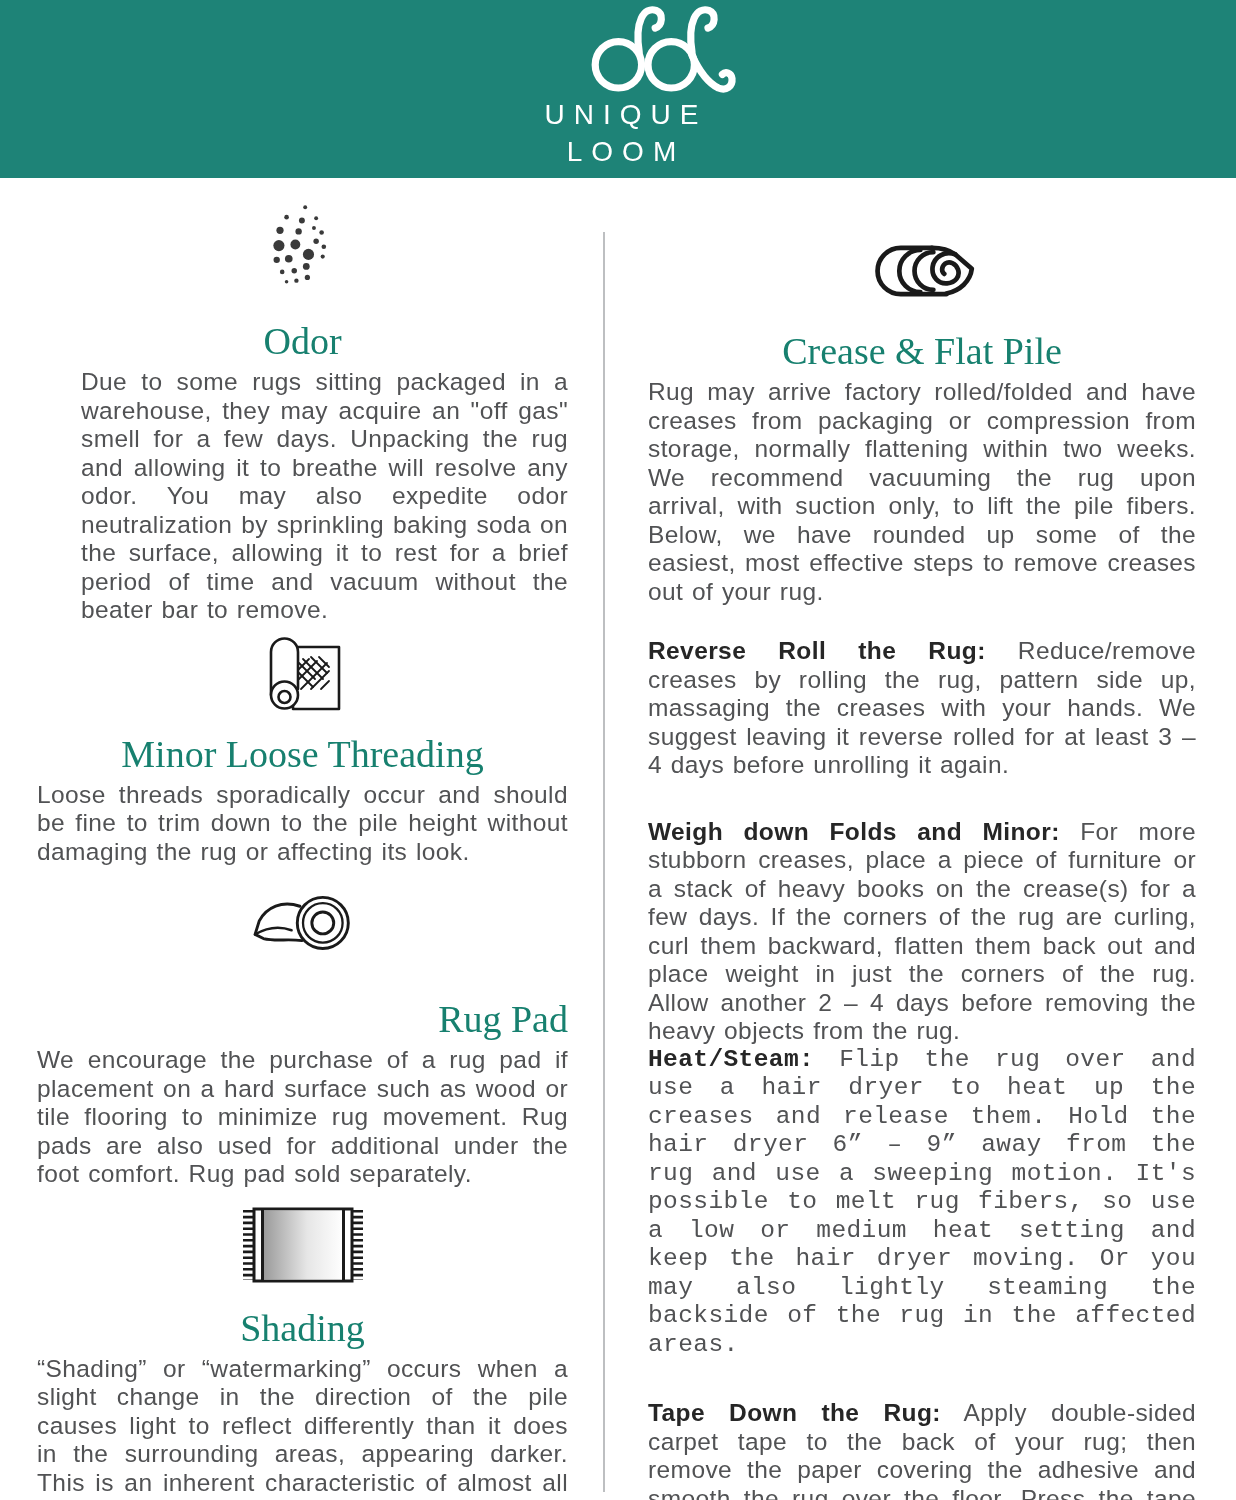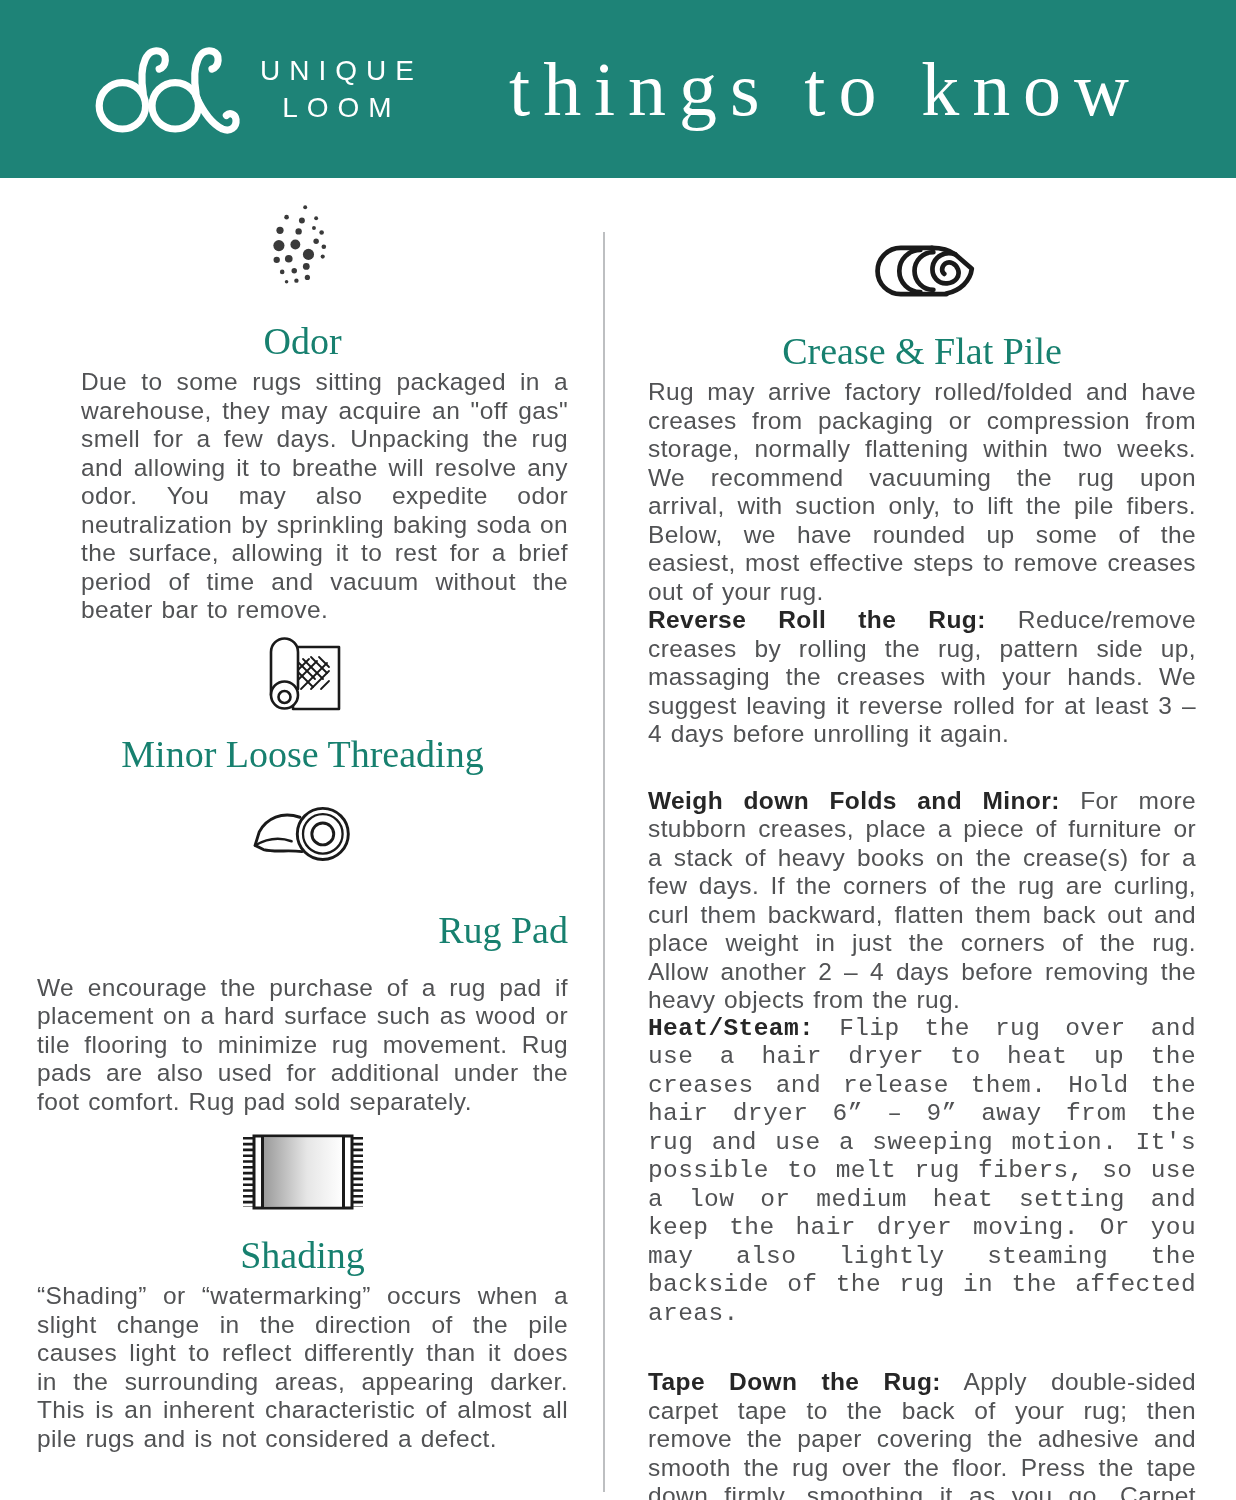--- a/index.html
+++ b/index.html
@@ -1,44 +1,44 @@
 <!DOCTYPE html>
 <html><head>
 <meta charset="utf-8">
 <style>
   html,body{margin:0;padding:0;background:#fff;}
   .page{position:relative;width:1236px;height:1500px;overflow:hidden;background:#fff;
         font-family:"Liberation Sans",sans-serif;}
   
-  .header{height:178px;background:#1e8377;display:flex;align-items:center;}
+  .header{height:178px;background:#1e8377;display:flex;align-items:center;flex-direction:column;}
   .logo-wrap{margin-left:92px;flex:0 0 auto;line-height:0;}
   .brand{color:#fff;margin-left:16px;text-align:center;font-size:28px;line-height:37px;
          letter-spacing:9px;font-weight:400;flex:0 0 auto;}
   .page-title{flex:1;text-align:center;color:#fff;font-family:"Liberation Serif",serif;
          font-size:76px;letter-spacing:0.17em;font-weight:400;padding-right:8px;white-space:nowrap;}
   
   .content{display:flex;align-items:flex-start;}
   .col-left{width:604px;box-sizing:border-box;padding:0 36px 0 37px;}
   .col-right{width:632px;box-sizing:border-box;padding:0 40px 0 44px;}
   .divider{position:absolute;left:603px;top:232px;height:1260px;width:2px;background:#bdbfc1;}
   
   .icon-wrap{text-align:center;line-height:0;}
   .sec-title{font-family:"Liberation Serif",serif;color:#17806f;font-size:38px;line-height:46px;
              text-align:center;font-weight:400;margin:0;}
   .body-text{color:#515254;font-size:24.5px;line-height:28.5px;text-align:justify;
              letter-spacing:0.4px;word-spacing:1.5px;margin:0;}
   .body-text b{color:#262626;font-weight:bold;}
   
   .mt-odor-icon{margin-top:26px;}   .mt-odor-title{margin-top:22px;}  .mt-odor-body{margin-top:4px;margin-left:44px;}
   .mt-thread-icon{margin-top:6px;}  .mt-thread-title{margin-top:14px;}.mt-thread-body{margin-top:4px;}
-  .mt-pad-icon{margin-top:26px;}    .mt-pad-title{margin-top:38px;text-align:right;}   .mt-pad-body{margin-top:21px;}
+  .mt-pad-icon{margin-top:26px;}    .mt-pad-title{margin-top:38px;text-align:right;}   .mt-pad-body{margin-top:4px;}
   .mt-shade-icon{margin-top:16px;}  .mt-shade-title{margin-top:20px;} .mt-shade-body{margin-top:4px;}
   
   .mt-crease-icon{margin-top:64px;} .mt-crease-title{margin-top:28px;}.mt-crease-intro{margin-top:4px;}
-  .mt-tip1{} .mt-tip2{margin-top:38px;} .mt-tip3{font-family:Liberation Mono, monospace;} .mt-tip4{margin-top:40px;}
+  .mt-tip1{margin-top:31px;} .mt-tip2{margin-top:38px;} .mt-tip3{font-family:Liberation Mono, monospace;} .mt-tip4{margin-top:40px;}
   svg{overflow:visible;}
 </style>
 </head>
 <body>
 
 <div class="page">
 
   <div class="header">
     <div class="logo-wrap">
       <svg width="152" height="96" viewBox="0 0 190 118" fill="none" stroke="#ffffff" stroke-width="9" stroke-linecap="round" stroke-linejoin="round">
@@ -97,20 +97,21 @@
           <g stroke-width="1.8">
             <path d="M36,32 L52,48 M36,42 L50,56 M40,28 L60,48 M48,26 L64,42 M56,26 L66,36"></path>
             <path d="M36,48 L54,30 M38,58 L64,32 M48,58 L66,40 M58,58 L66,50 M36,38 L46,28"></path>
           </g>
           <path d="M8,64 V21 A13.5,13.5 0 0 1 35,21 V58" fill="#ffffff"></path>
           <circle cx="21.5" cy="64" r="13.5" fill="#ffffff"></circle>
           <circle cx="21.5" cy="66" r="6"></circle>
         </svg>
       </div>
       <h2 class="sec-title mt-thread-title">Minor Loose Threading</h2>
+      <p class="body-text mt-thread-body">Loose threads sporadically occur and should be fine to trim down to the pile height without damaging the rug or affecting its look.</p>
 
       <div class="icon-wrap mt-pad-icon">
         <svg width="100" height="66" viewBox="0 0 96 62" fill="none" stroke="#1a1a1a" stroke-width="2.8" stroke-linecap="round" stroke-linejoin="round">
           <path d="M45,13 C28,7 13,14 6,27 L2,40 L10,44 C22,47 33,44 47,46" fill="#ffffff"></path>
           <path d="M2,40 C14,33 26,32 37,36" stroke-width="2.4"></path>
           <circle cx="67" cy="29" r="24.5" fill="#ffffff"></circle>
           <circle cx="67" cy="29" r="19" stroke-width="2.2"></circle>
           <circle cx="67" cy="29" r="10.5"></circle>
         </svg>
       </div>

